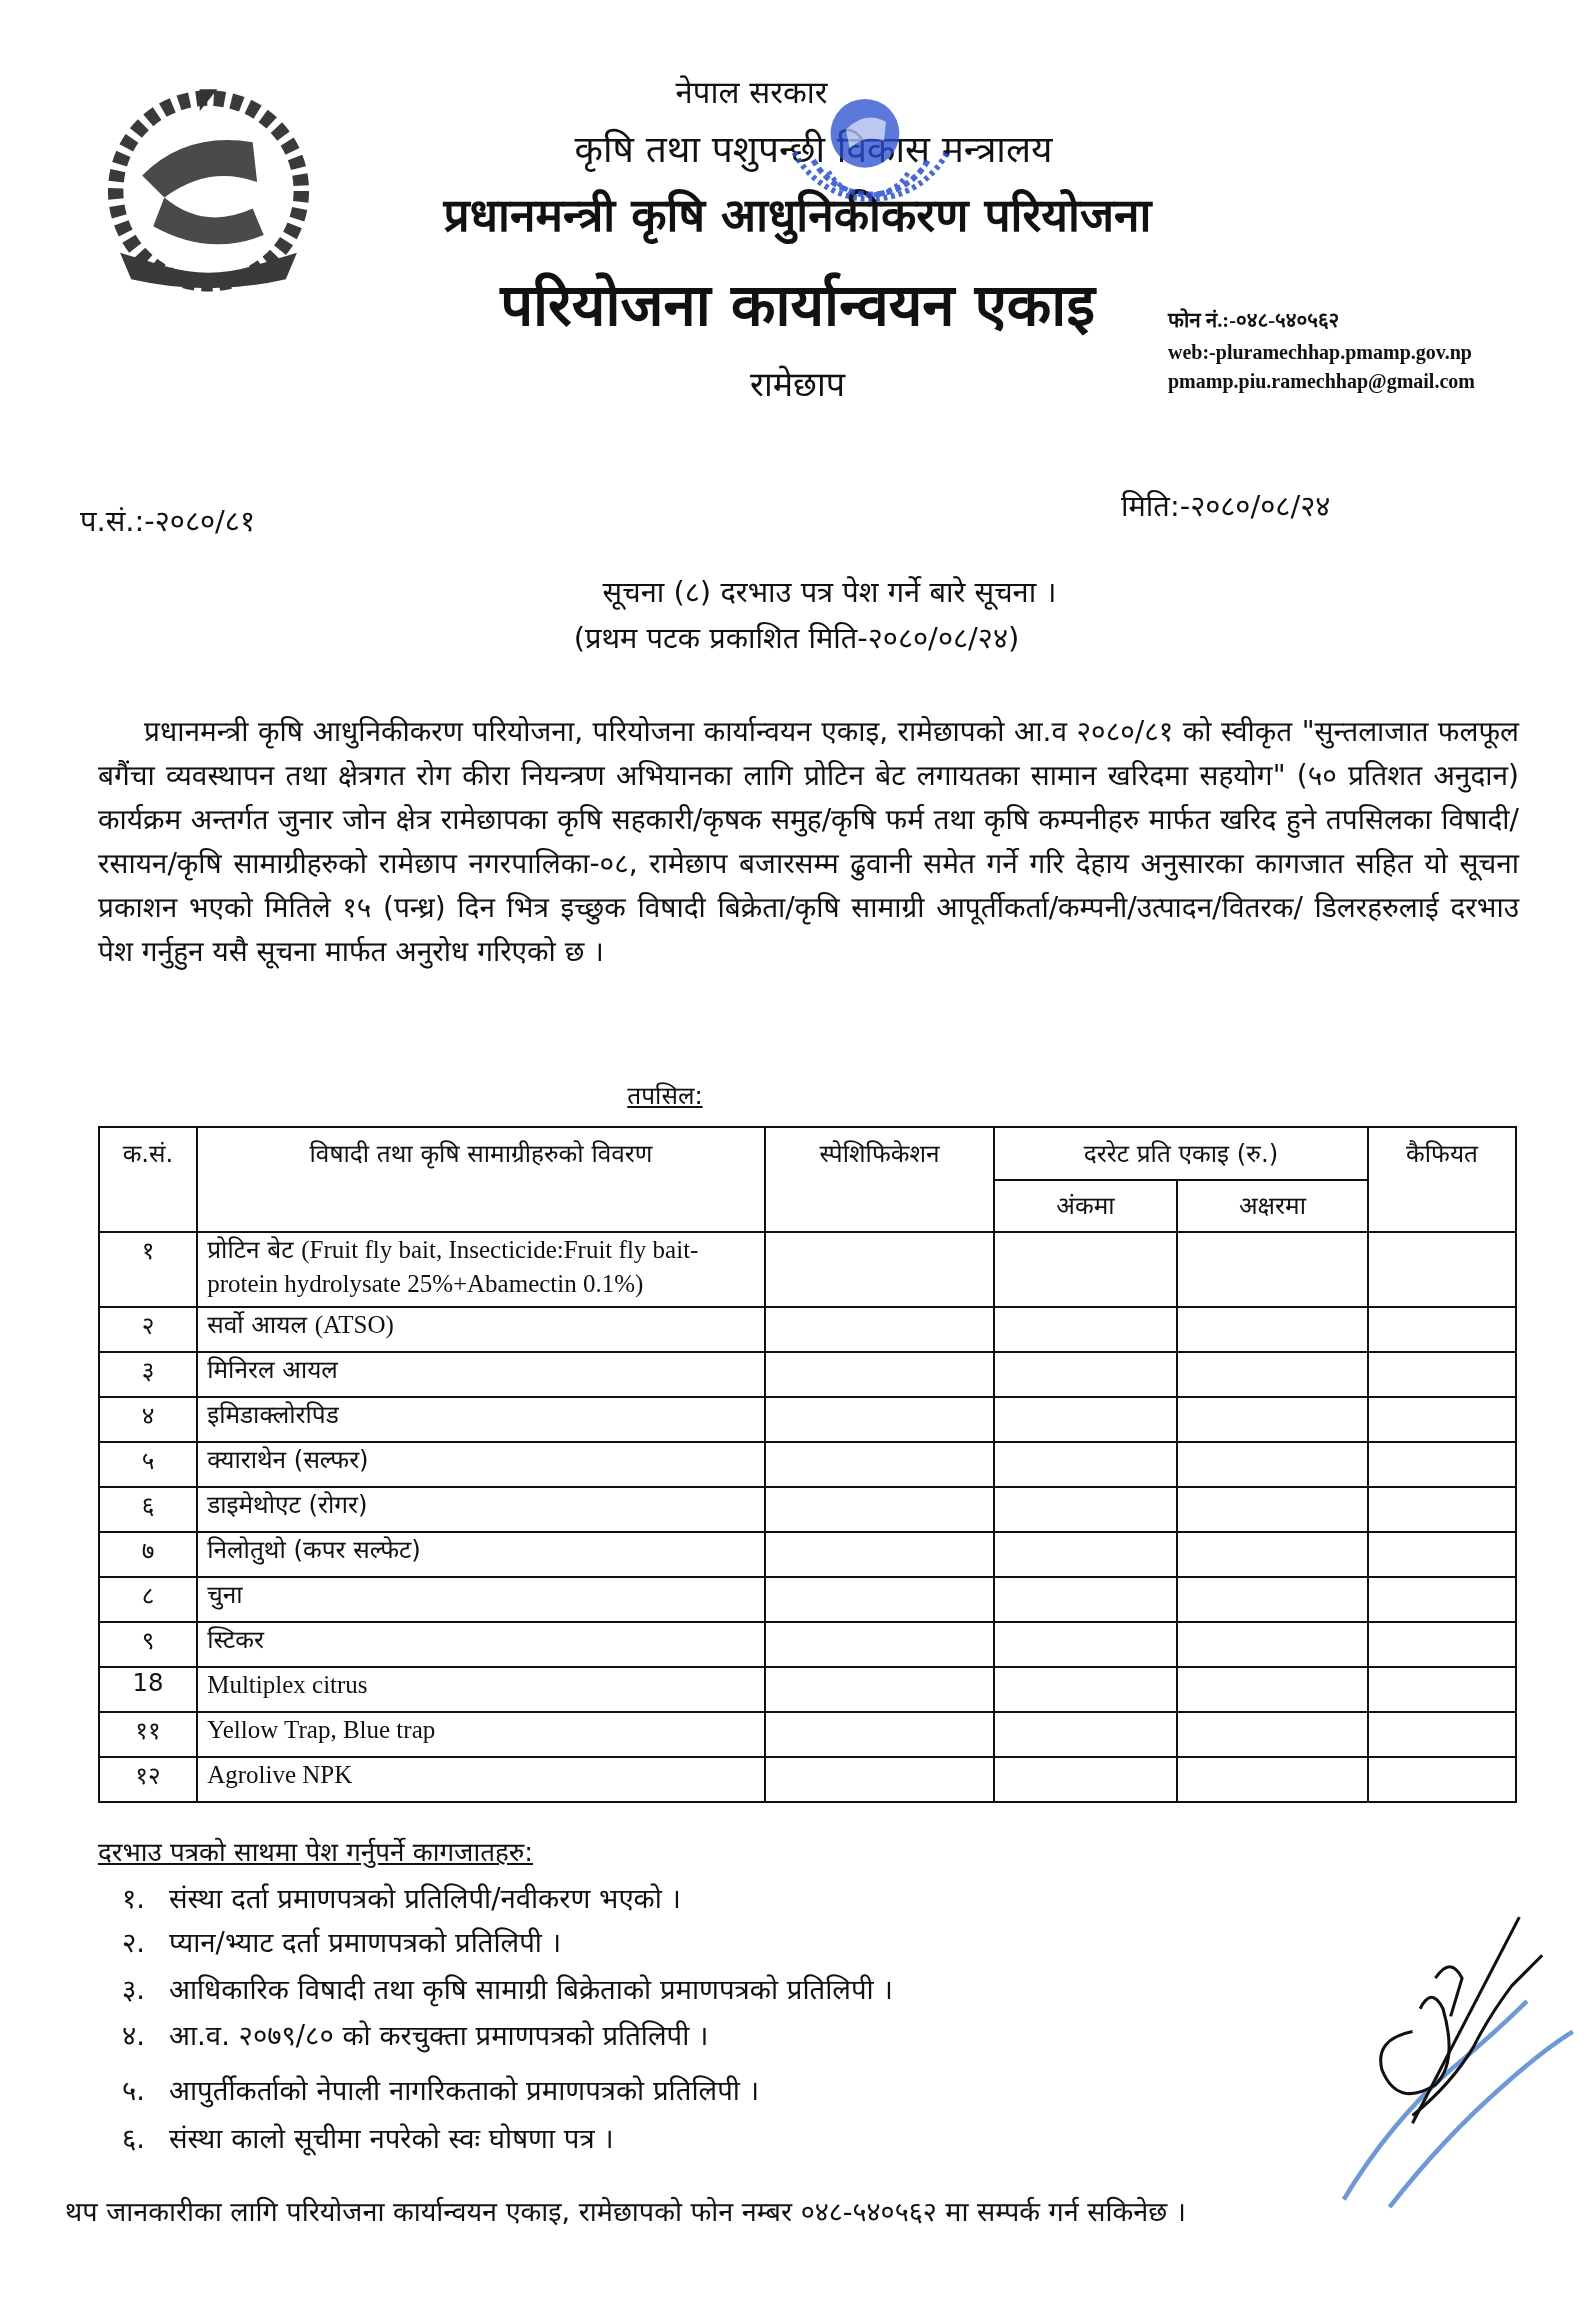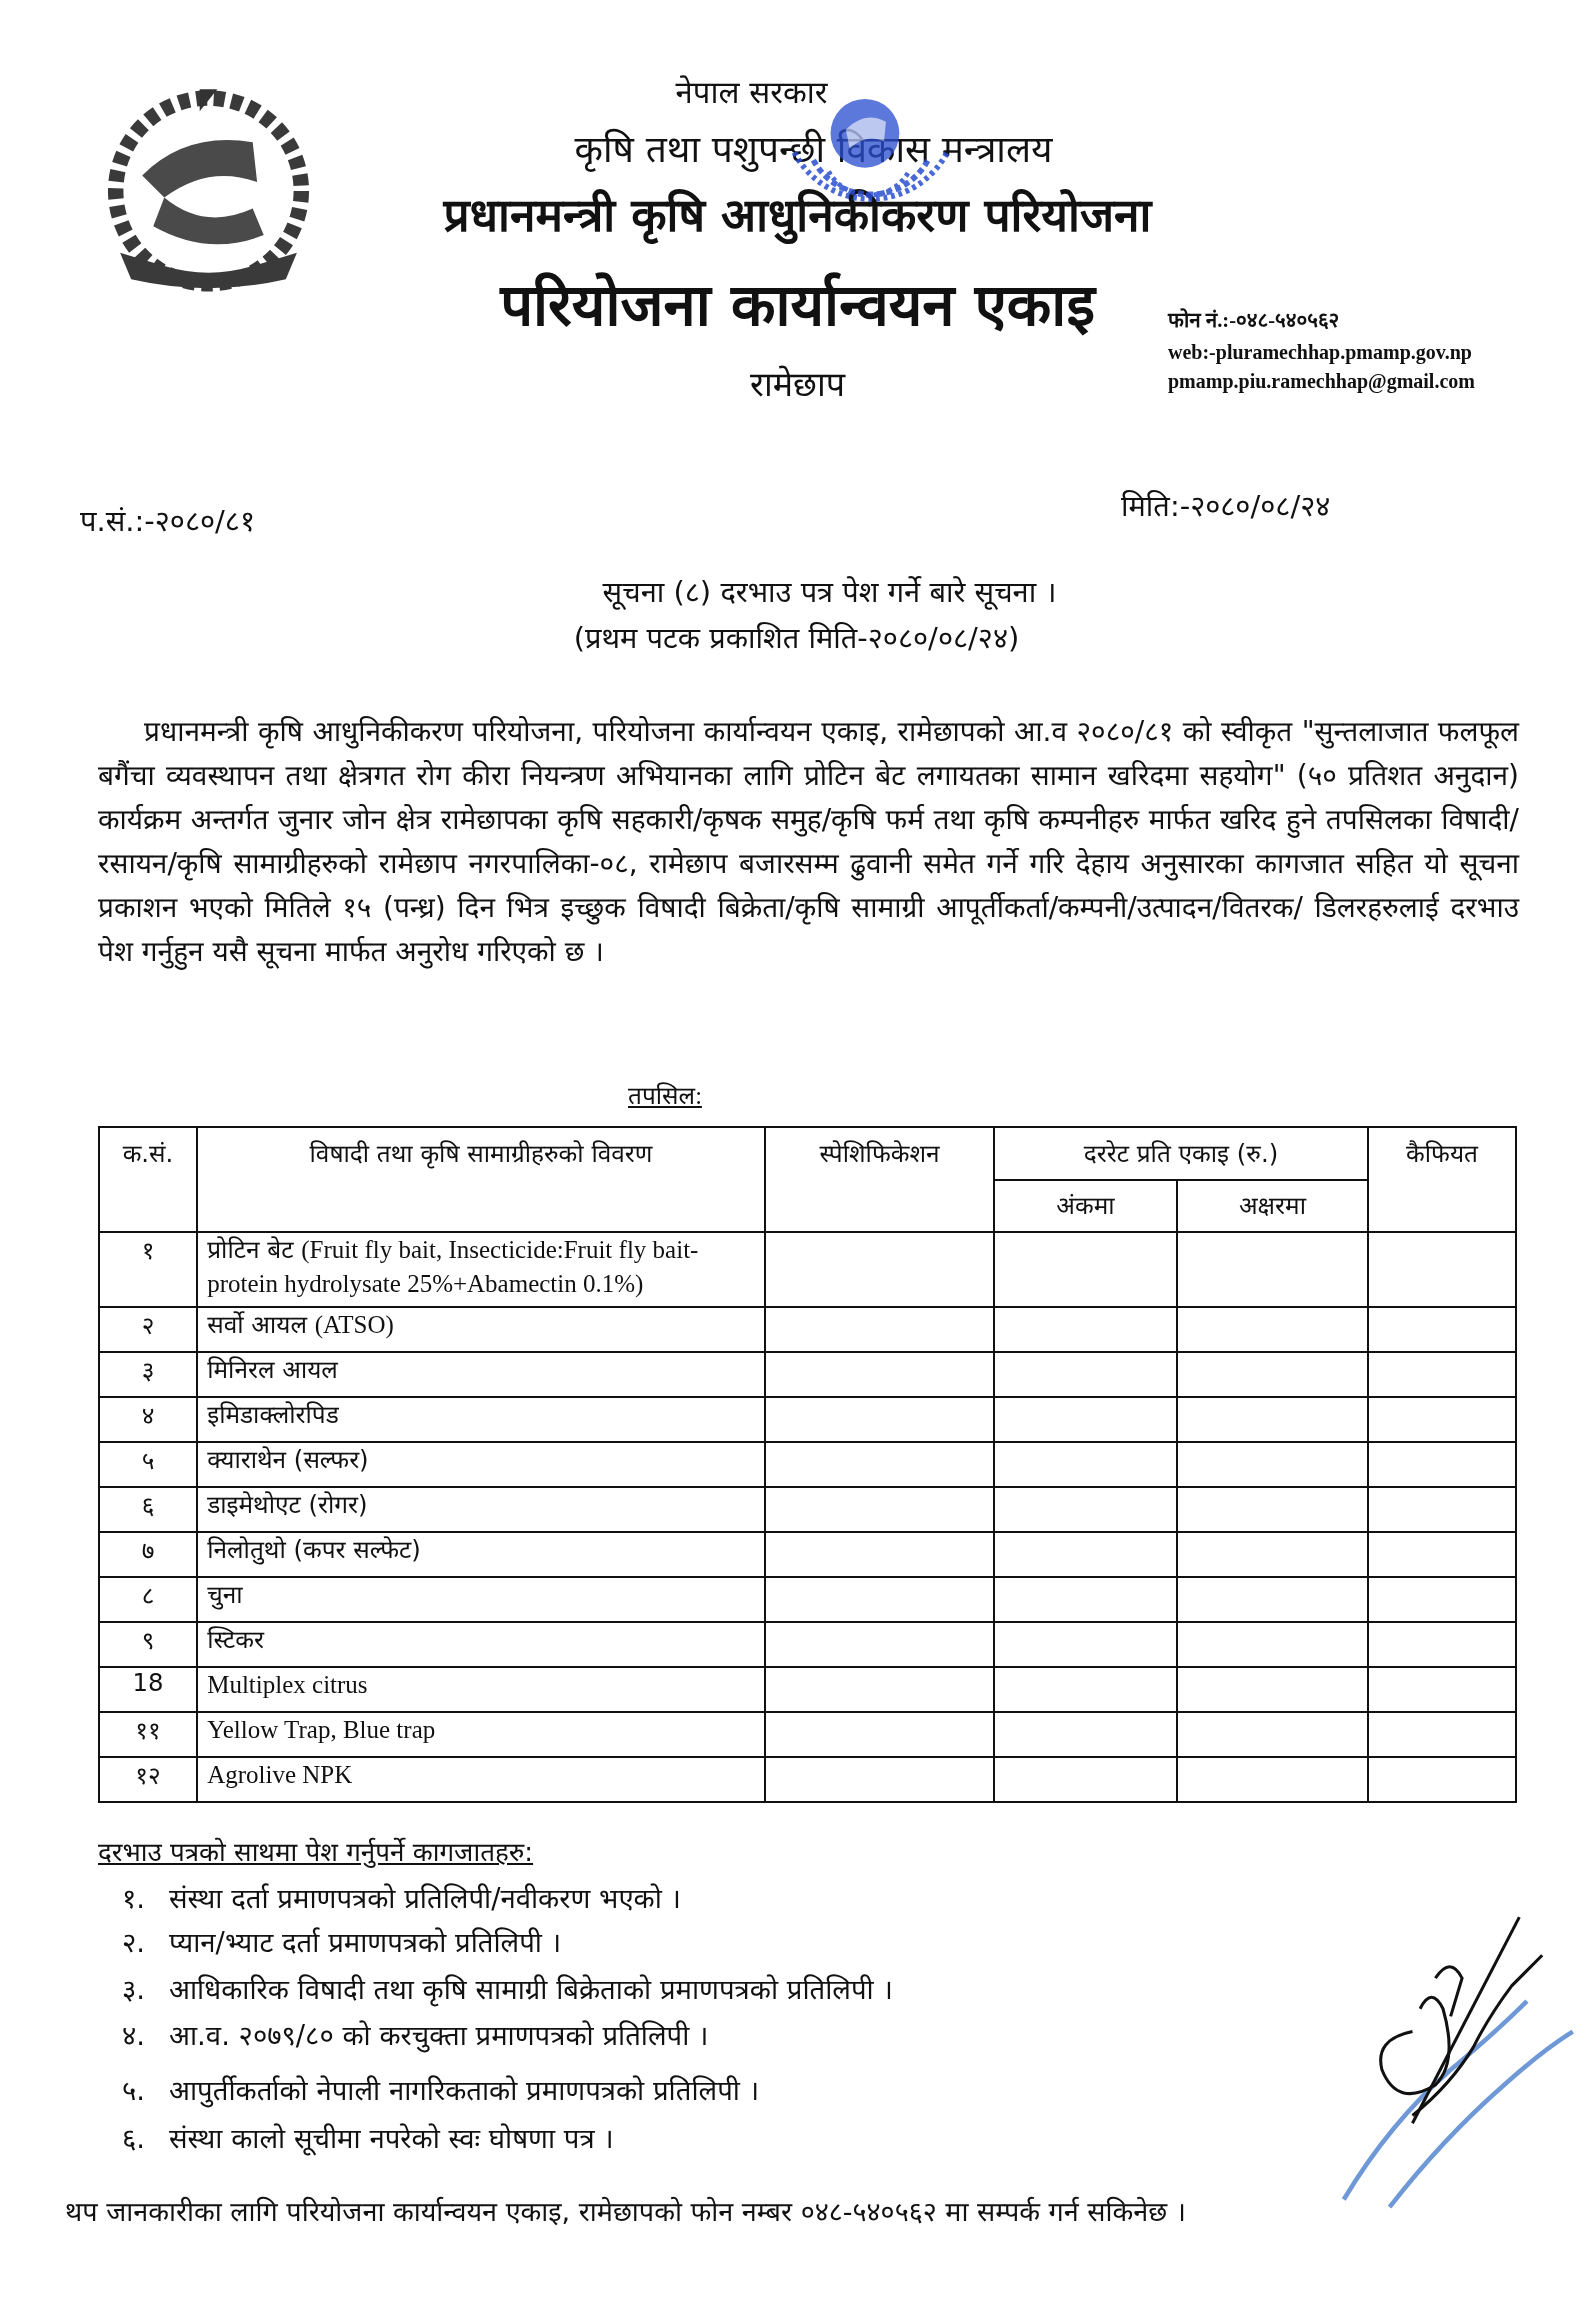--- a/index.html
+++ b/index.html
@@ -21,21 +21,21 @@
   .c2 { top: 341px; font-size: 20px; }
   .c3 { top: 370px; font-size: 20px; }
   .ref { left: 80px; top: 500px; font-size: 29px; }
   .date { left: 1121px; top: 485px; font-size: 29px; }
   .title1 { left: 0; width: 1595px; text-align: center; top: 571px; font-size: 29px; margin-left: 32px; }
   .title2 { left: 0; width: 1593px; text-align: center; top: 617px; font-size: 29px; }
   .para {
     left: 98px; top: 710px; width: 1421px; font-size: 28px; line-height: 44px;
     text-align: justify; text-indent: 46px;
   }
-  .tapsil { left: 0; width: 1330px; text-align: center; top: 1078px; font-size: 24.4px; text-decoration: underline; font-family: Liberation Serif, serif; }
+  .tapsil { left: 0; width: 1330px; text-align: center; top: 1078px; font-size: 24.4px; text-decoration: underline; }
   table.items {
     position: absolute; left: 98px; top: 1126px; width: 1417px; border-collapse: collapse;
     table-layout: fixed; font-size: 24.4px;
   }
   table.items td, table.items th { border: 2.3px solid #111; padding: 0 9.2px; vertical-align: top; font-weight: normal; }
   table.items th { text-align: center; padding-top: 7.6px; }
   .col-sn { width: 98px; }
   .col-desc { width: 568px; }
   .col-spec { width: 229px; }
   .col-num { width: 183px; }

